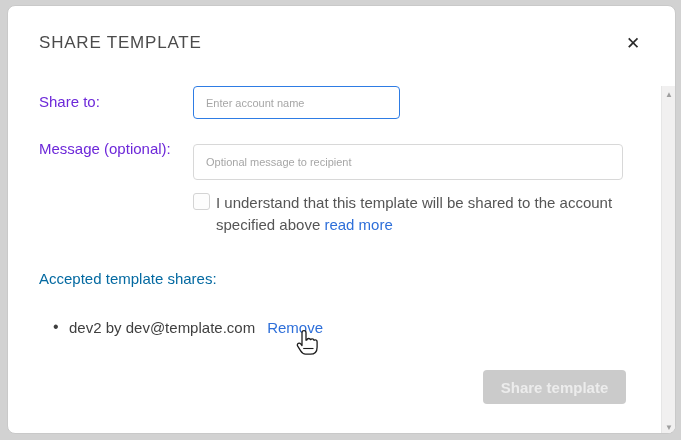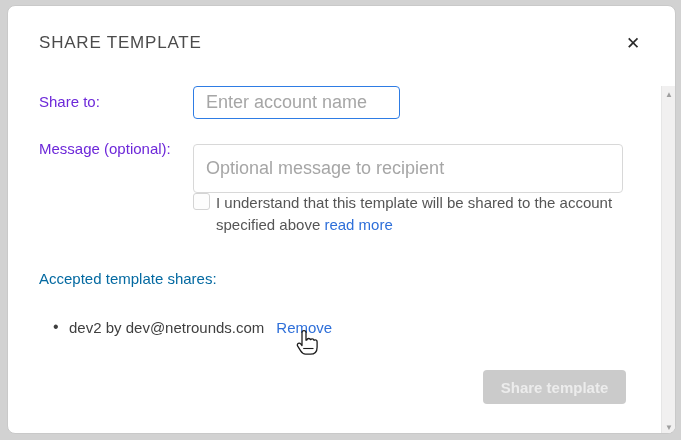--- a/index.html
+++ b/index.html
@@ -37,33 +37,33 @@
     font-size: 15px; color: #6d28d9;
   }
   .lbl-share { top: 87px; }
   .lbl-message { top: 134px; }
   .text-input {
     position: absolute;
     height: 33px;
     border: 1px solid #d8d8d8;
     border-radius: 4px;
     padding: 0 12px;
-    font-size: 18px;
+    font-size: 11px;
     color: #b91c1c;
     font-family: "Liberation Sans", sans-serif;
     outline: none;
     background: #ffffff;
   }
   .text-input::placeholder { color: #a6a6a6; opacity: 1; }
   .input-share {
     left: 185px; top: 80px; width: 207px;
     border-color: #2e7ce4;
   }
   .input-message {
-    left: 185px; top: 138px; width: 430px; height: 49px;
+    left: 185px; top: 138px; width: 430px; height: 36px;
   }
   .checkbox {
     position: absolute; left: 185px; top: 187px;
     width: 17px; height: 17px;
     border: 1px solid #d4d4d4;
     border-radius: 3px;
     background: #fdfdfd;
     cursor: pointer;
   }
   .consent-text {
@@ -137,21 +137,21 @@
 
   <label class="field-label lbl-message">Message (optional):</label>
   <input class="text-input input-message" type="text" placeholder="Optional message to recipient" style="">
 
   <span class="checkbox"></span>
   <div class="consent-text"><span>I understand that this template will be shared to the account specified above</span> <a class="link">read more</a></div>
 
   <div class="shares-heading">Accepted template shares:</div>
 
   <ul class="share-list">
-    <li class="share-item"><span>dev2 by dev@netrounds.com</span><a class="link remove-link">Remove</a></li>
+    <li class="share-item"><span>dev2 by dev@template.com</span><a class="link remove-link">Remove</a></li>
   </ul>
 
   <button class="share-btn" disabled="">Share template</button>
 
   <div class="scrollbar">
     <div class="scroll-arrow">▲</div>
     <div class="scroll-arrow">▼</div>
   </div>
 
   <svg class="cursor-overlay" viewBox="0 0 24 28">

